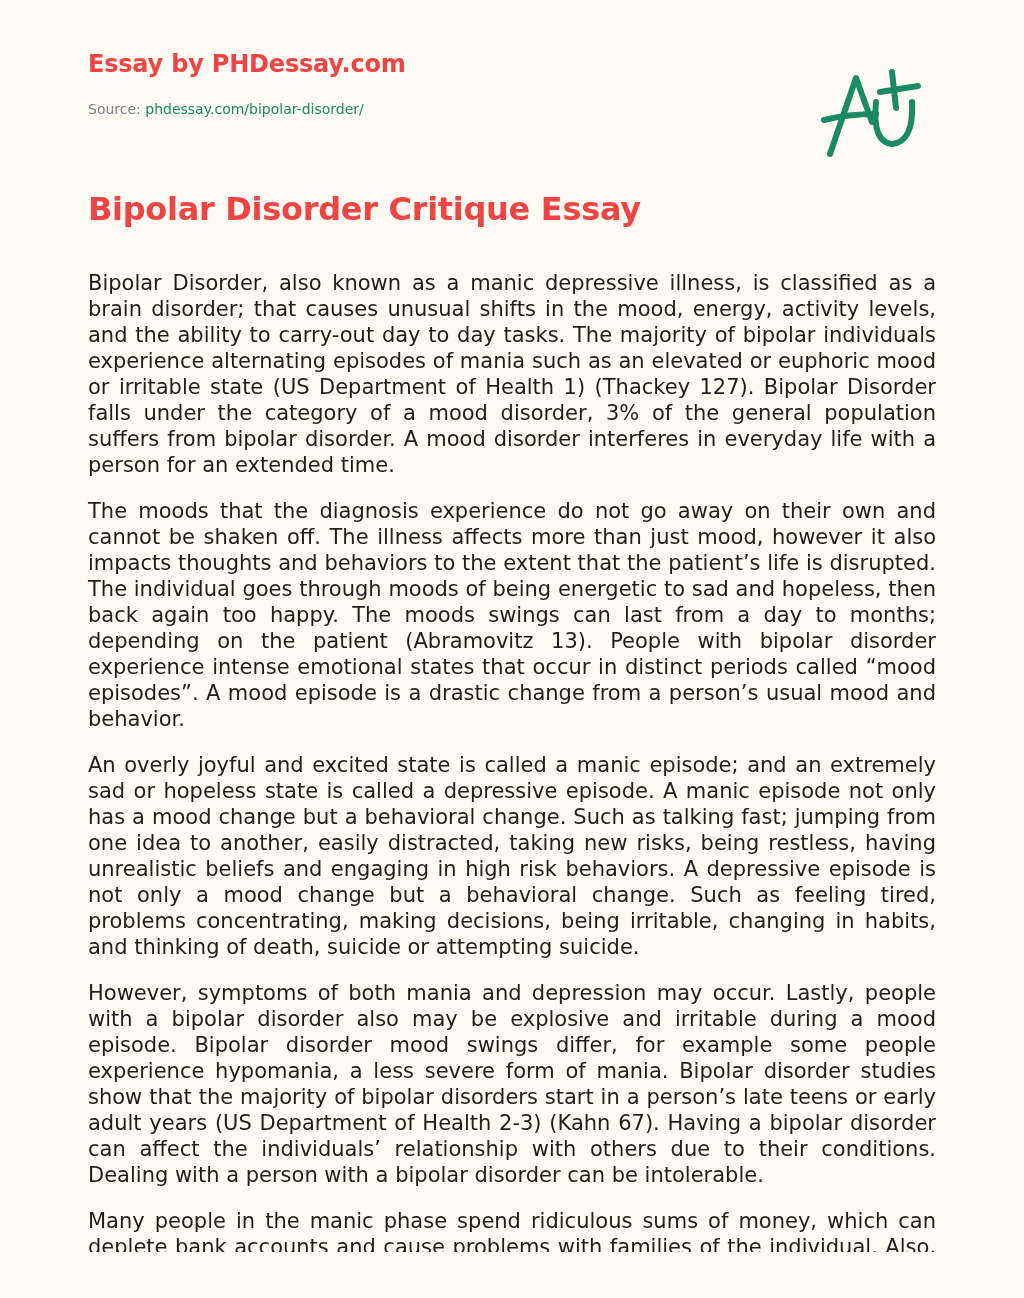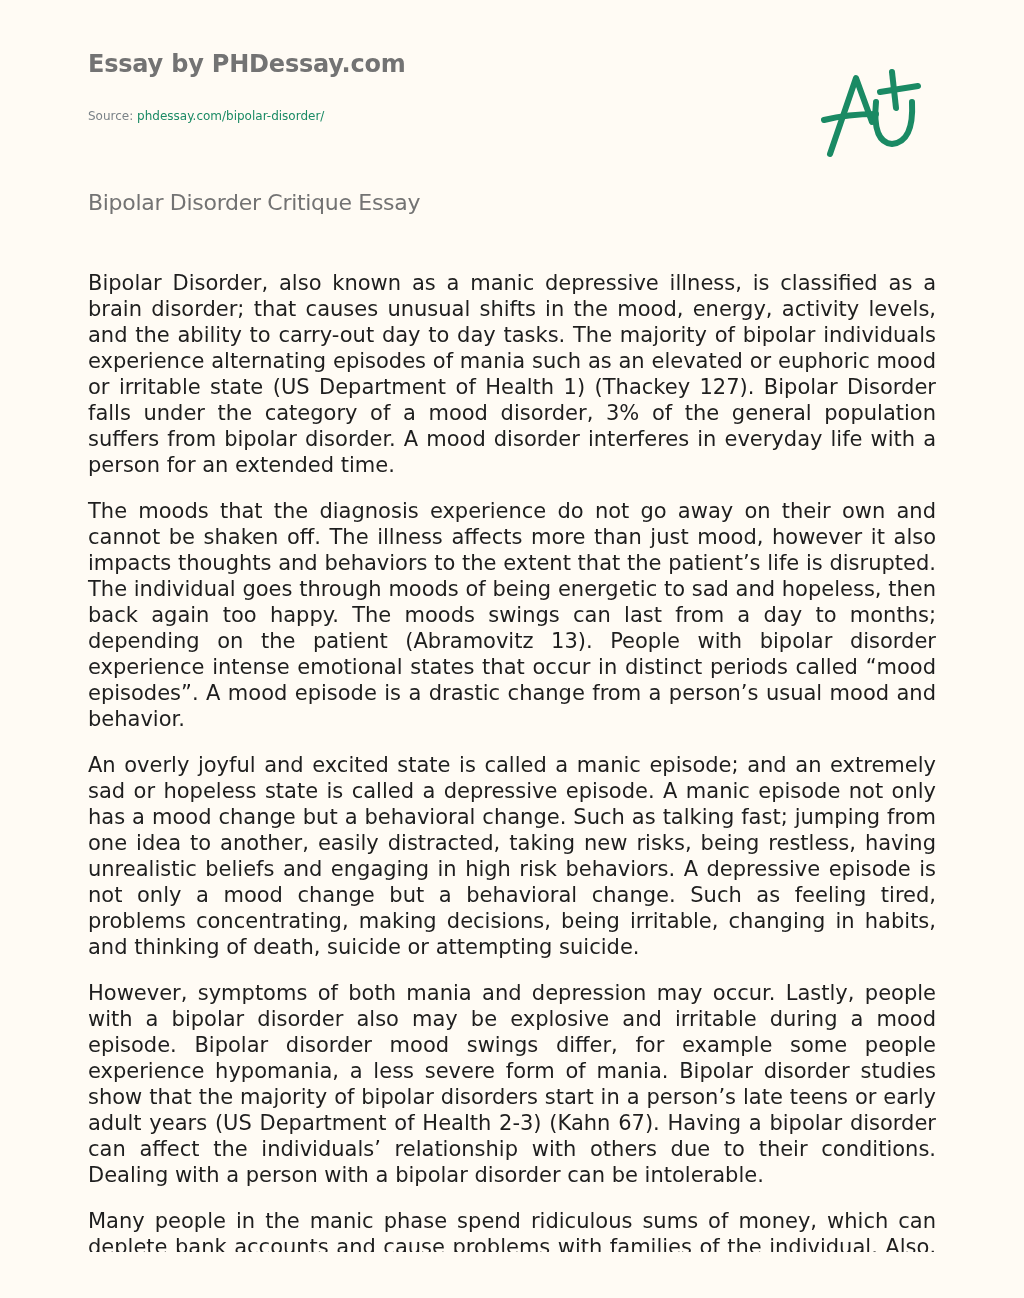--- a/index.html
+++ b/index.html
@@ -5,32 +5,32 @@
   html, body { margin: 0; padding: 0; }
   body {
     width: 1024px; height: 1298px; overflow: hidden;
     background: #fffbf4;
     font-family: "DejaVu Sans", sans-serif;
     color: #1e1e1e;
     position: relative;
   }
   .site-title {
     position: absolute; left: 88px; top: 50px;
-    font-size: 24px; font-weight: bold; color: #737373;
+    font-size: 24px; font-weight: bold; color: #ef4444;
     letter-spacing: -0.2px;
   }
   .source {
-    position: absolute; left: 88px; top: 109px;
-    font-size: 12px; color: #7b8388;
+    position: absolute; left: 88px; top: 101px;
+    font-size: 14px; color: #7b8388;
   }
   .source a { color: #1a8a64; text-decoration: none; }
   .logo { position: absolute; left: 818px; top: 62px; width: 112px; height: 100px; }
   .doc-title {
     position: absolute; left: 88px; top: 190px;
-    font-size: 22px; font-weight: normal; color: #737373;
+    font-size: 32px; font-weight: bold; color: #ef4444;
     letter-spacing: -0.3px;
   }
   .body {
     position: absolute; left: 88px; top: 270px; width: 848px;
     font-size: 21px; line-height: 26px; color: #1e1e1e;
   }
   .body p { margin: 0 0 20px 0; text-align: justify; }
   .fade {
     position: absolute; left: 0; top: 1252px; width: 1024px; height: 46px;
     background: #fffbf4;

